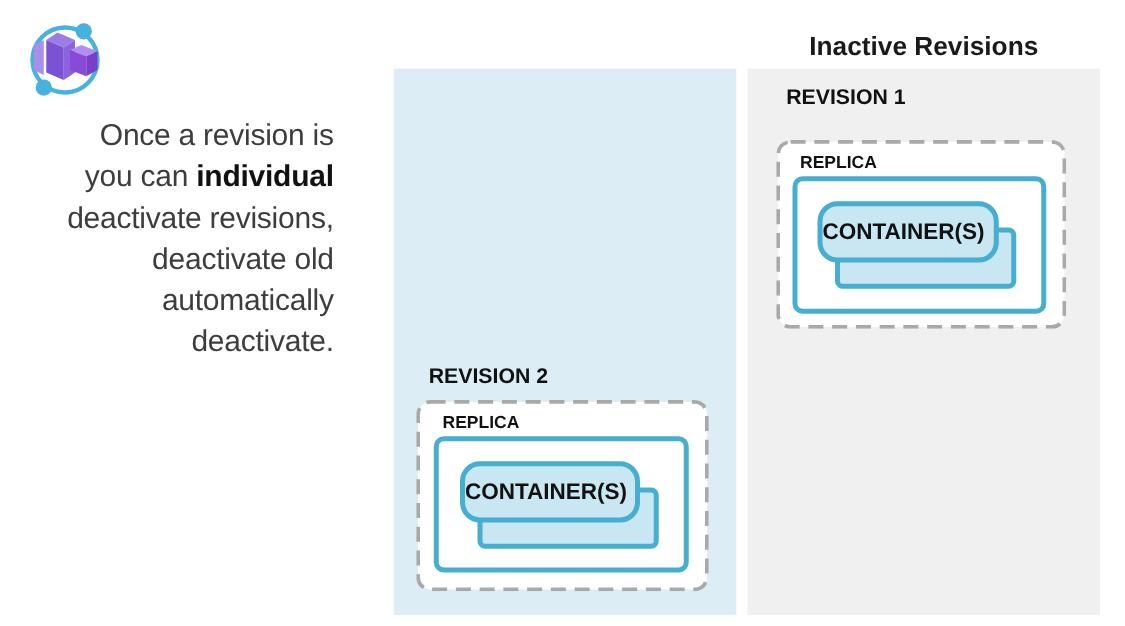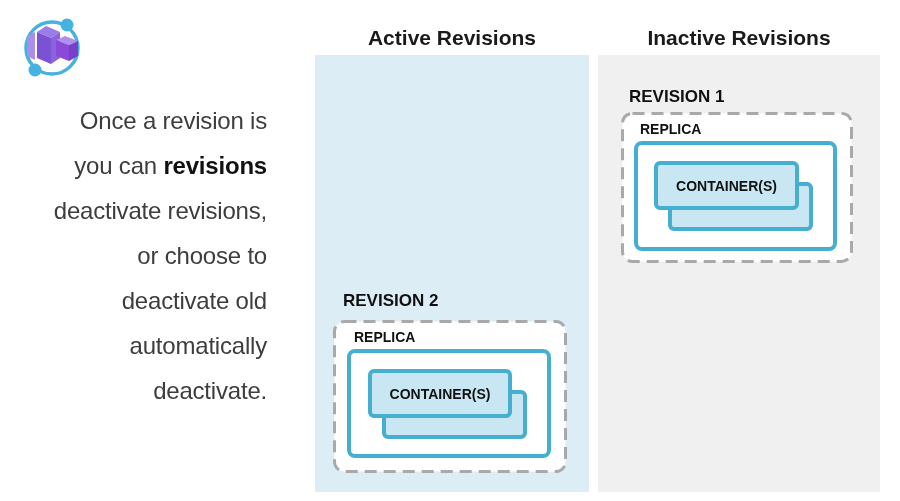--- a/index.html
+++ b/index.html
@@ -8,21 +8,21 @@
     background:#ffffff; font-family:"Liberation Sans", sans-serif;
   }
   
   .paragraph {
     position:absolute; left:12px; top:92px; width:255px;
     text-align:right; font-size:24px; line-height:33px;
     font-weight:300; color:var(--text-paragraph,#3d3d3d);
     letter-spacing:-0.2px;
   }
   .paragraph strong { font-weight:700; color:#111111; }
-  .para-line { white-space:nowrap;margin-top:12px; }
+  .para-line { white-space:nowrap; }
   
   .panel { position:absolute; top:55px; height:437px; }
   .panel-active   { left:315px; width:274px; background:var(--active-panel,#ddedf5); }
   .panel-inactive { left:598px; width:282px; background:var(--inactive-panel,#f0f0f0); }
   .col-title {
     position:absolute; top:26px; font-size:21px; font-weight:700;
     color:var(--text-dark,#1a1a1a); text-align:center; white-space:nowrap;
   }
   .col-title-active   { left:315px; width:274px; }
   .col-title-inactive { left:598px; width:282px; }
@@ -39,22 +39,22 @@
   .replica-box {
     position:absolute; box-sizing:border-box; background:#ffffff;
     border:4px solid var(--box-border-blue,#45aed1); border-radius:8px;
   }
   .container-box {
     position:absolute; box-sizing:border-box;
     background:var(--container-fill,#c8e7f2);
     border:4px solid var(--box-border-blue,#45aed1); border-radius:6px;
   }
   .container-front {
-    display:flex; align-items:center; justify-content:center;
-    font-size:14px; font-weight:700; color:#111111; white-space:nowrap;
+    display:flex; align-items:center; justify-content:flex-start;
+    font-size:18px; font-weight:700; color:#111111; white-space:nowrap;border-radius:16px;
   }
   .logo { position:absolute; left:22px; top:14px; width:60px; height:64px; }
 </style>
 </head>
 <body>
 
 <div class="canvas">
 
   <svg class="logo" viewBox="0 0 60 64" aria-hidden="true">
     <circle cx="30" cy="34" r="26" fill="none" stroke="#45b2e0" stroke-width="3.5"></circle>
@@ -64,46 +64,44 @@
     <polygon points="15,18 24,12 38,18 29,24" fill="#9d7ce8"></polygon>
     <polygon points="15,18 29,24 29,50 15,44" fill="#7b52d4"></polygon>
     <polygon points="29,24 38,18 38,44 29,50" fill="#8a63de"></polygon>
     <polygon points="34,26 43,22 56,27 47,31" fill="#b18ef2"></polygon>
     <polygon points="34,26 47,31 47,47 34,42" fill="#8a4ad8"></polygon>
     <polygon points="47,31 56,27 56,42 47,47" fill="#7a3fc8"></polygon>
   </svg>
 
   <div class="paragraph">
     <div class="para-line">Once a revision is</div>
-    <div class="para-line"><span>you can </span><strong>revisions</strong></div>
+    <div class="para-line"><span>you can </span><strong>individual</strong></div>
     <div class="para-line">deactivate revisions,</div>
-    <div class="para-line">or choose to</div>
     <div class="para-line">deactivate old</div>
     <div class="para-line">automatically</div>
     <div class="para-line">deactivate.</div>
   </div>
 
-  <div class="col-title col-title-active">Active Revisions</div>
   <div class="col-title col-title-inactive">Inactive Revisions</div>
 
   <div class="panel panel-active"></div>
   <div class="panel panel-inactive"></div>
 
   <div class="rev-label" style="left:343px; top:291px;">REVISION 2</div>
   <svg class="dashed-box" style="left:333px; top:320px;" width="234" height="153" aria-hidden="true">
     <rect x="1.5" y="1.5" width="231" height="150" rx="10" fill="#ffffff" style="stroke:var(--dashed-border,#a9a9a9)" stroke-width="3" stroke-dasharray="12 7"></rect>
   </svg>
   <div class="replica-label" style="left:354px; top:329px;">REPLICA</div>
   <div class="replica-box" style="left:347px; top:349px; width:204px; height:109px;"></div>
   <div class="container-box" style="left:382px; top:390px; width:145px; height:49px;"></div>
   <div class="container-box container-front" style="left:368px; top:369px; width:144px; height:49px;">
     <span>CONTAINER(S)</span>
   </div>
 
-  <div class="rev-label" style="left:629px; top:87px;">REVISION 1</div>
+  <div class="rev-label" style="left:629px; top:68px;">REVISION 1</div>
   <svg class="dashed-box" style="left:621px; top:112px;" width="232" height="151" aria-hidden="true">
     <rect x="1.5" y="1.5" width="229" height="148" rx="10" fill="#ffffff" style="stroke:var(--dashed-border,#a9a9a9)" stroke-width="3" stroke-dasharray="12 7"></rect>
   </svg>
   <div class="replica-label" style="left:640px; top:121px;">REPLICA</div>
   <div class="replica-box" style="left:634px; top:141px; width:203px; height:110px;"></div>
   <div class="container-box" style="left:668px; top:182px; width:145px; height:49px;"></div>
   <div class="container-box container-front" style="left:654px; top:161px; width:145px; height:49px;">
     <span>CONTAINER(S)</span>
   </div>
 

